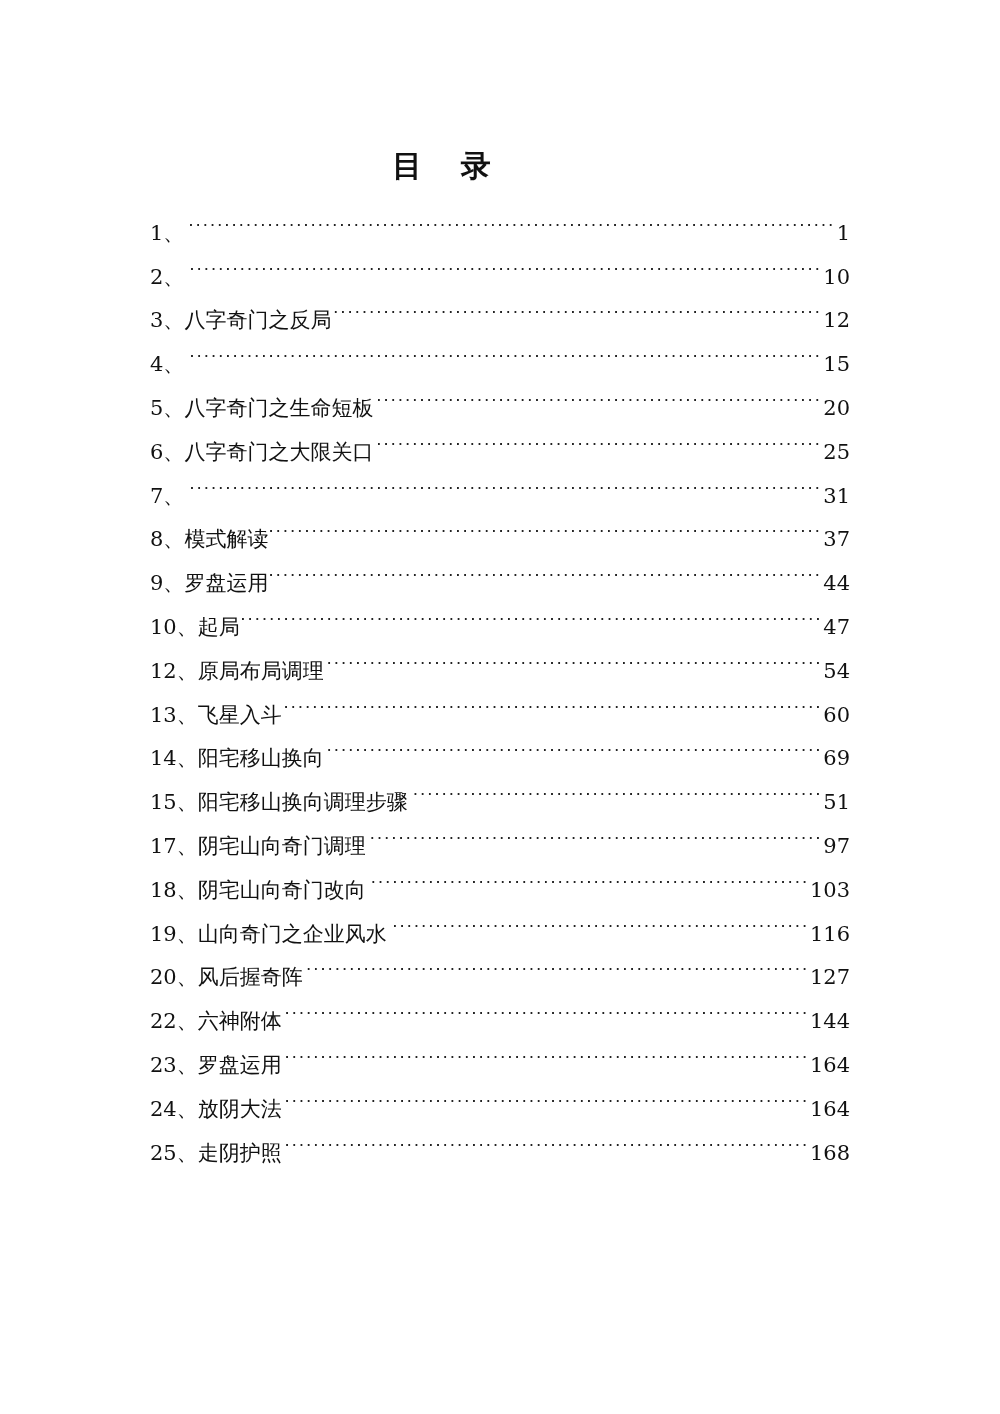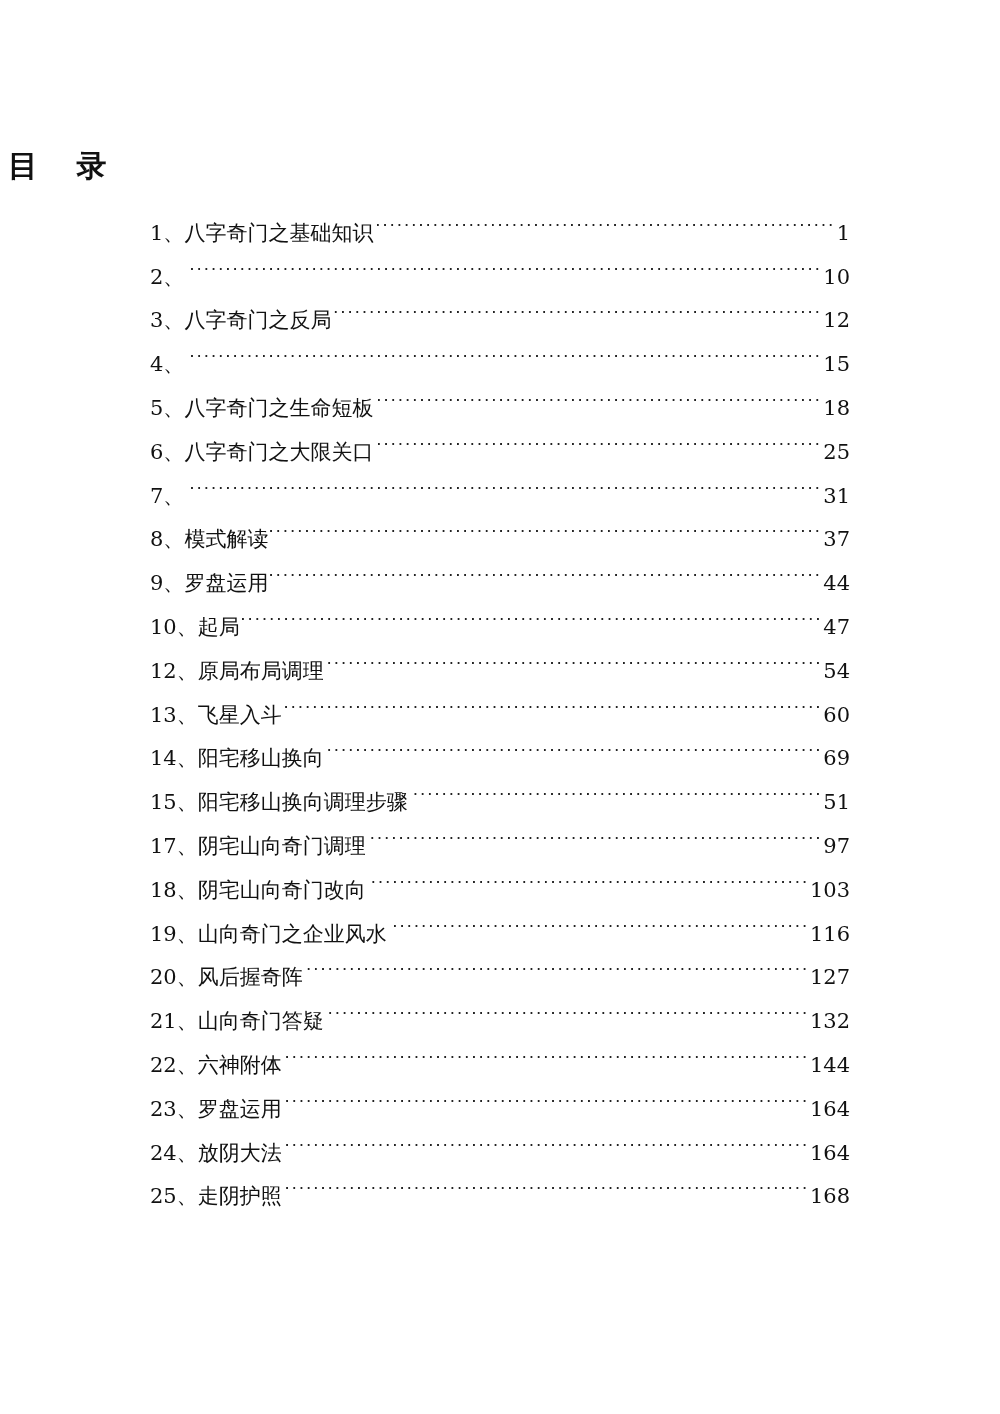--- a/index.html
+++ b/index.html
@@ -13,21 +13,21 @@
       position: relative;
       overflow: hidden;
       font-family: "DejaVu Serif", "Liberation Serif", serif;
       color: #111111;
     }
     .page-title {
       position: absolute;
       top: 124px;
       left: 0;
       width: 889px;
-      text-align: left;
+      text-align: center;
       font-size: 30px;
       font-weight: bold;
       letter-spacing: 14px;
       line-height: 44px;
       padding-left: 8px;
       box-sizing: border-box;
     }
     .toc {
       position: absolute;
       top: 196px;
@@ -76,21 +76,20 @@
     }
   </style>
 </head>
 <body>
 
 <h1 class="page-title">目 录</h1>
 
 <ul class="toc">
   <li class="toc-row">
       <span class="toc-num">1、</span>
-      <span class="toc-label">八字奇门之基础知识</span>
       <span class="toc-leader"></span>
       <span class="toc-page">1</span>
     </li>
   <li class="toc-row">
       <span class="toc-num">2、</span>
       <span class="toc-leader"></span>
       <span class="toc-page">10</span>
     </li>
   <li class="toc-row">
       <span class="toc-num">3、</span>
@@ -100,21 +99,21 @@
     </li>
   <li class="toc-row">
       <span class="toc-num">4、</span>
       <span class="toc-leader"></span>
       <span class="toc-page">15</span>
     </li>
   <li class="toc-row">
       <span class="toc-num">5、</span>
       <span class="toc-label">八字奇门之生命短板</span>
       <span class="toc-leader"></span>
-      <span class="toc-page">18</span>
+      <span class="toc-page">20</span>
     </li>
   <li class="toc-row">
       <span class="toc-num">6、</span>
       <span class="toc-label">八字奇门之大限关口</span>
       <span class="toc-leader"></span>
       <span class="toc-page">25</span>
     </li>
   <li class="toc-row">
       <span class="toc-num">7、</span>
       <span class="toc-leader"></span>
@@ -178,26 +177,20 @@
       <span class="toc-num">19、</span>
       <span class="toc-label">山向奇门之企业风水</span>
       <span class="toc-leader"></span>
       <span class="toc-page">116</span>
     </li>
   <li class="toc-row">
       <span class="toc-num">20、</span>
       <span class="toc-label">风后握奇阵</span>
       <span class="toc-leader"></span>
       <span class="toc-page">127</span>
-    </li>
-  <li class="toc-row">
-      <span class="toc-num">21、</span>
-      <span class="toc-label">山向奇门答疑</span>
-      <span class="toc-leader"></span>
-      <span class="toc-page">132</span>
     </li>
   <li class="toc-row">
       <span class="toc-num">22、</span>
       <span class="toc-label">六神附体</span>
       <span class="toc-leader"></span>
       <span class="toc-page">144</span>
     </li>
   <li class="toc-row">
       <span class="toc-num">23、</span>
       <span class="toc-label">罗盘运用</span>

